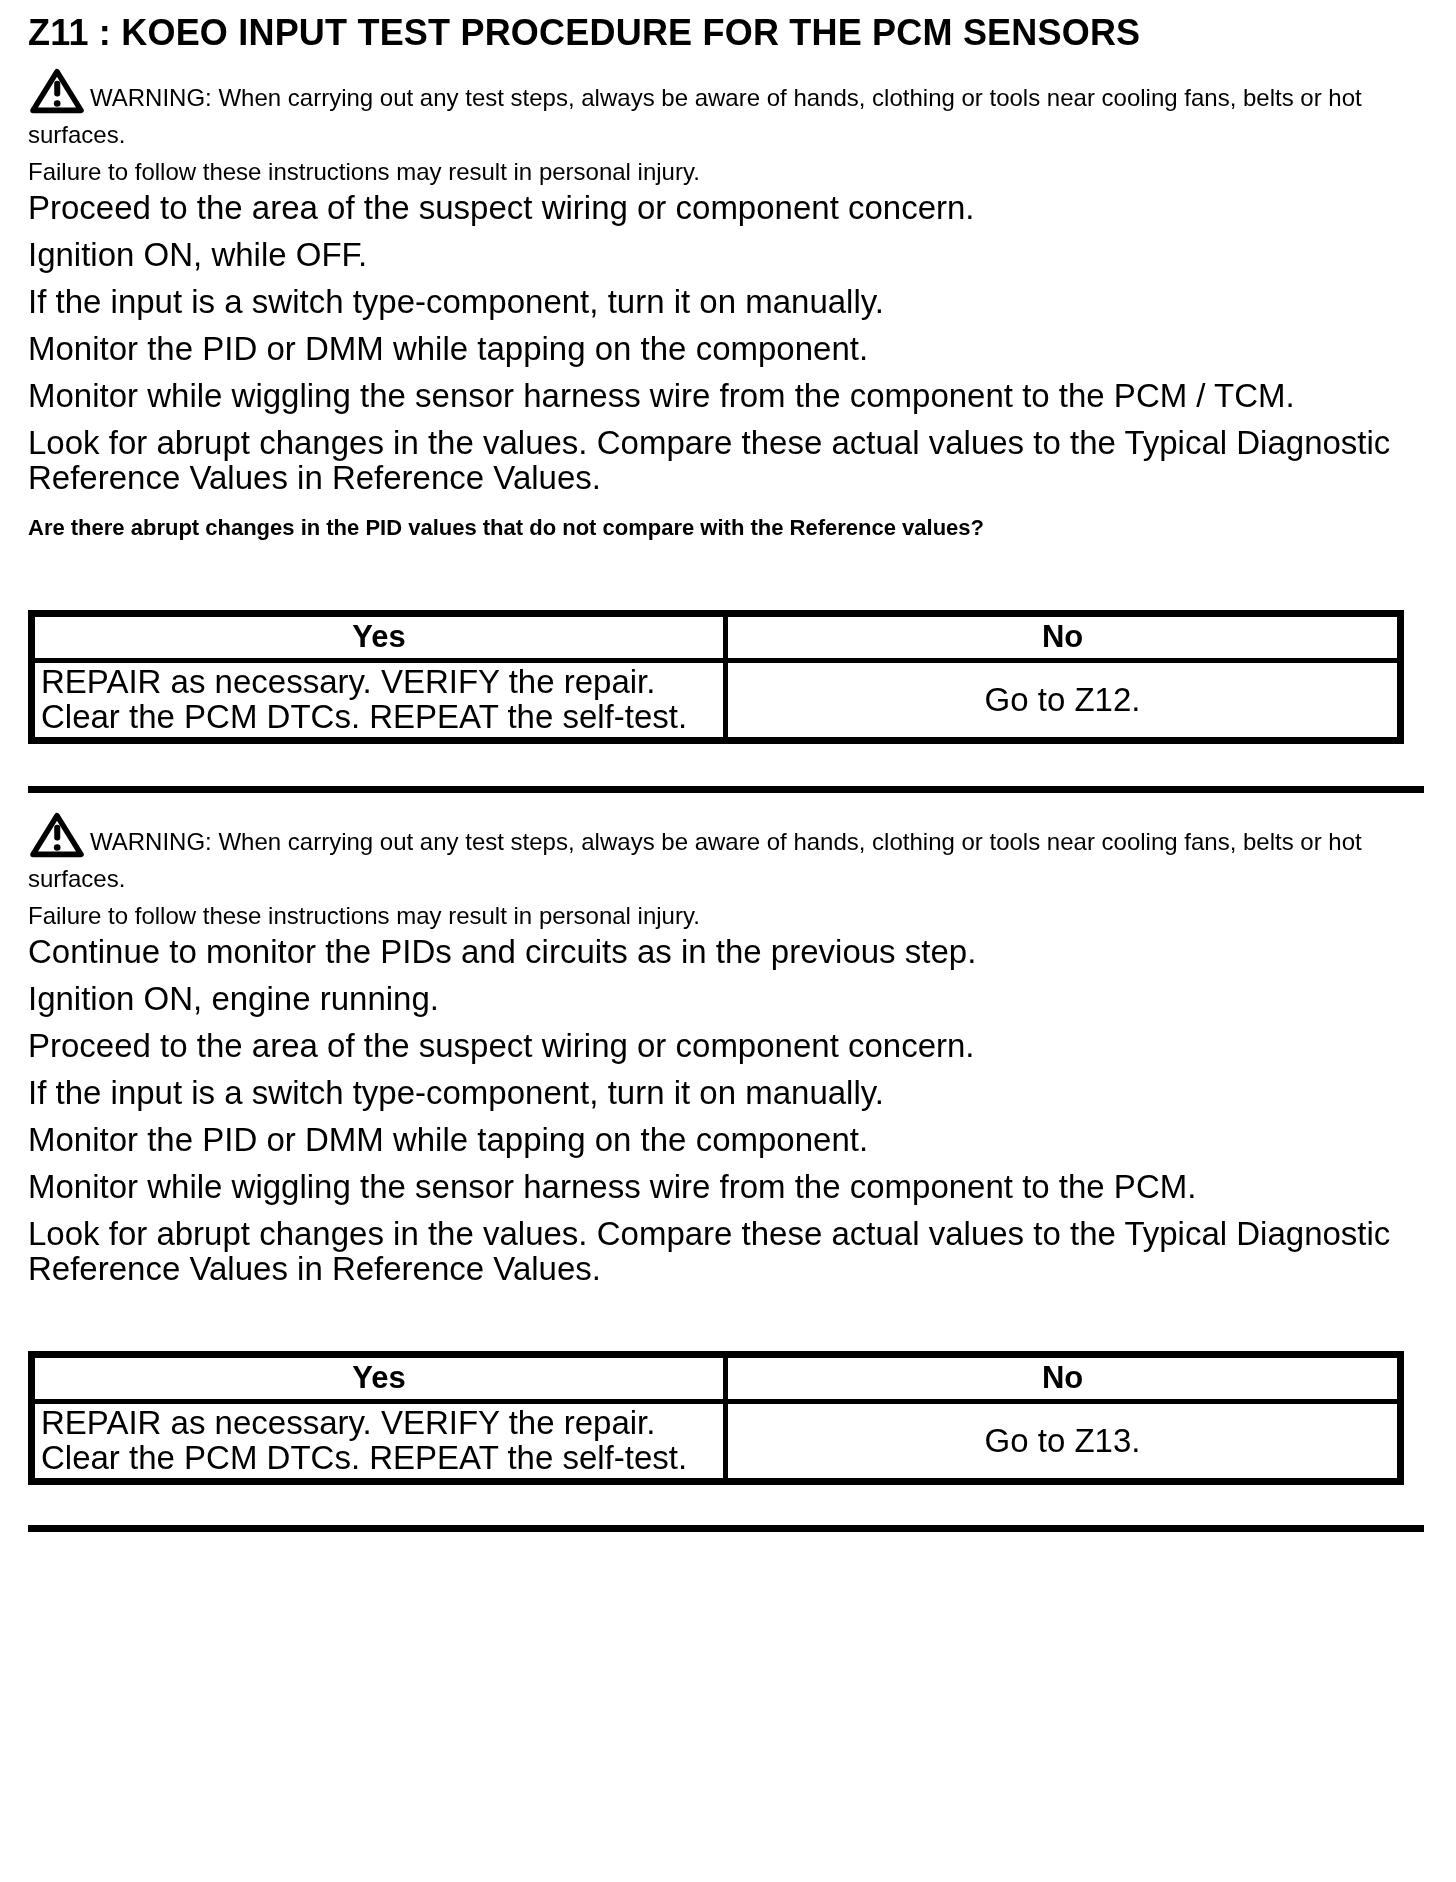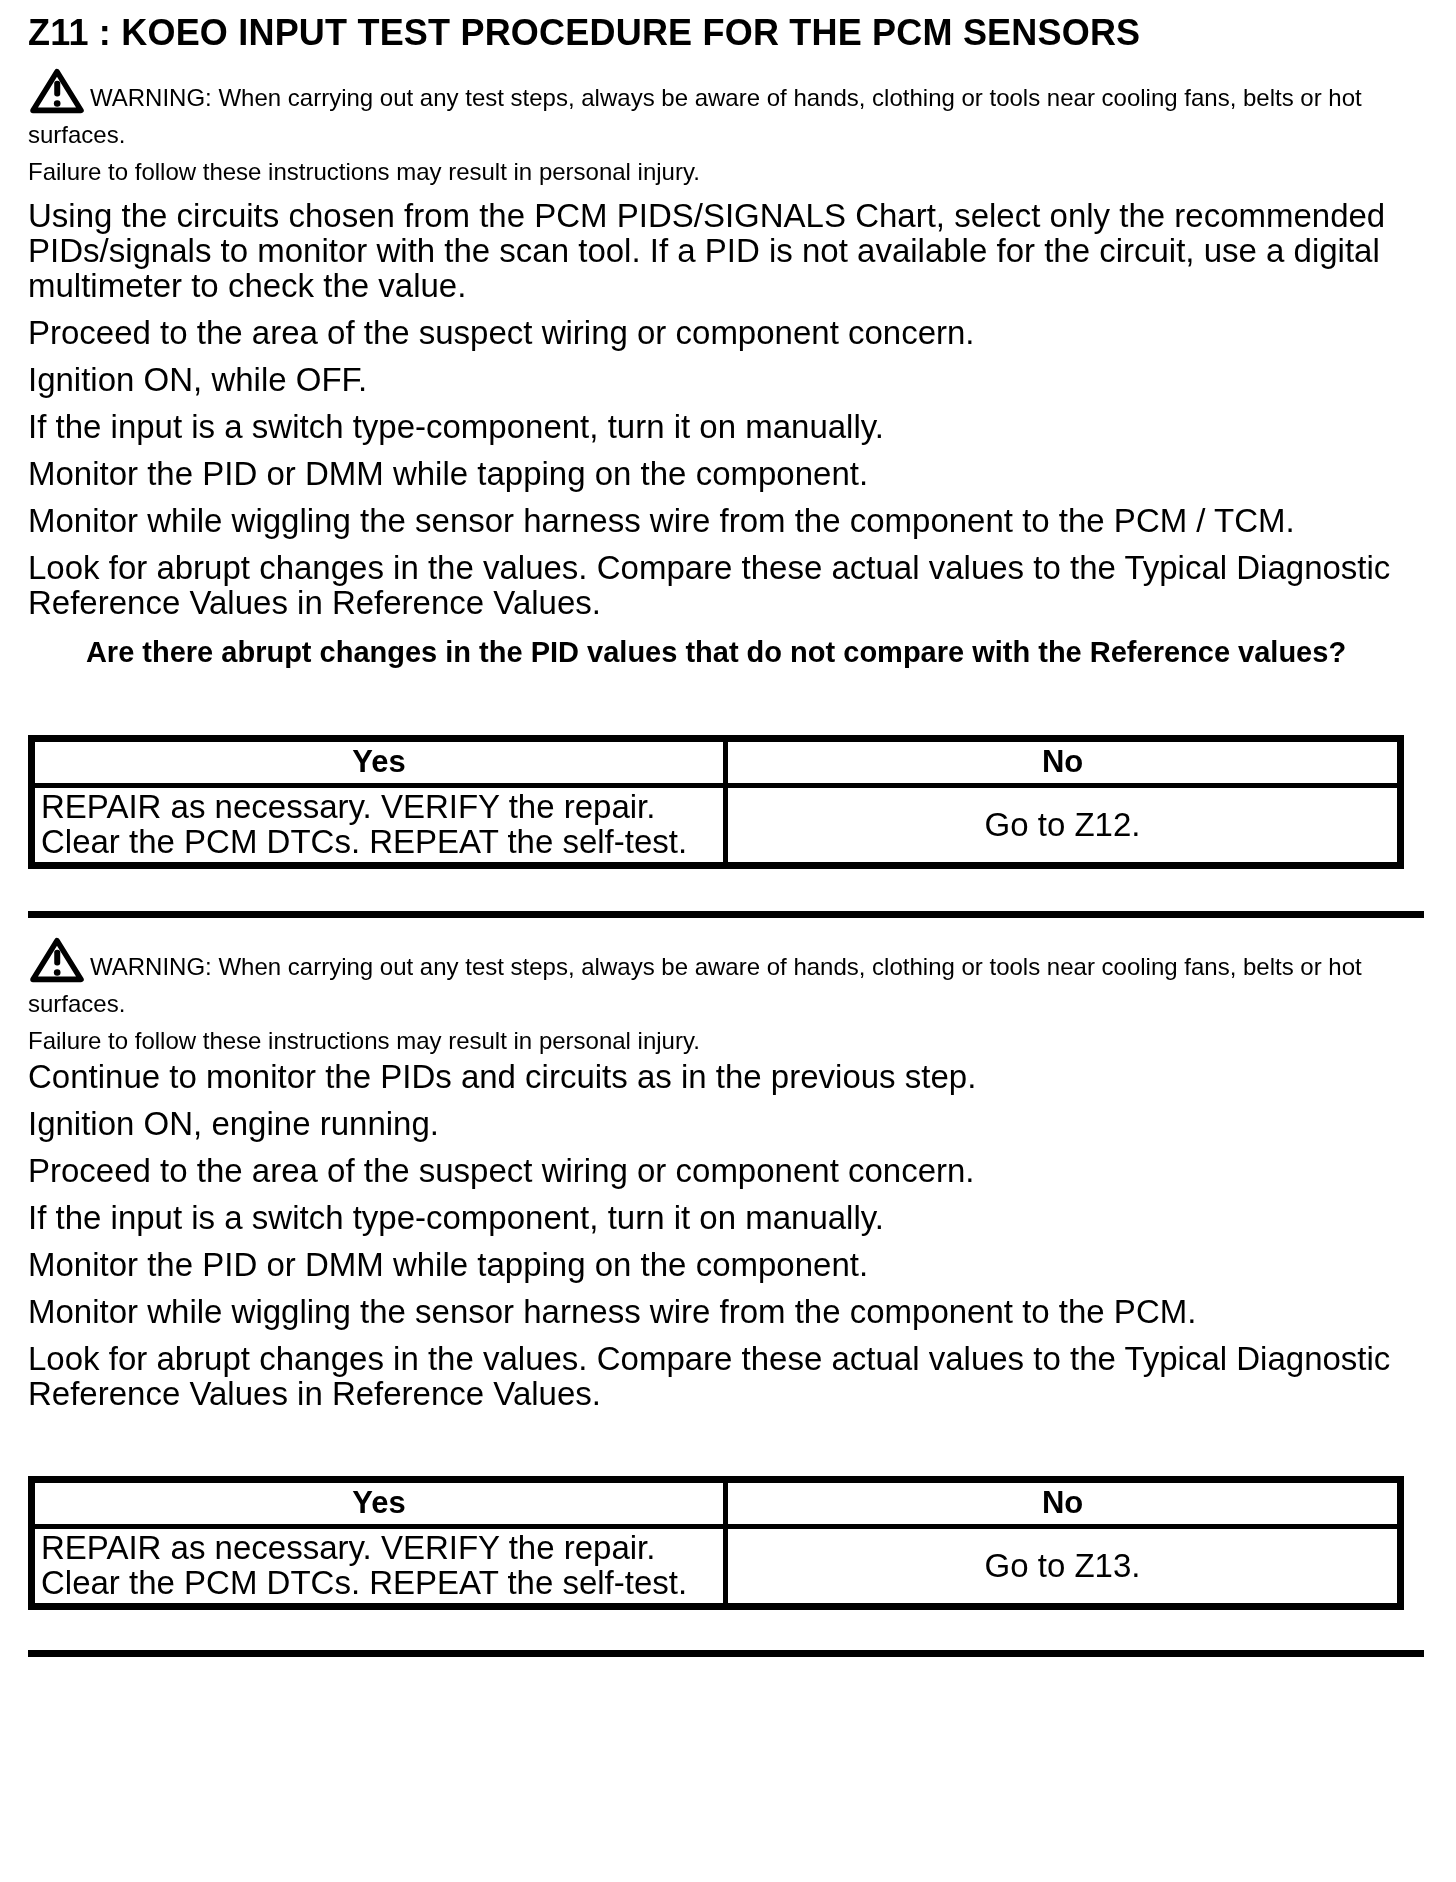--- a/index.html
+++ b/index.html
@@ -24,23 +24,22 @@
   .warn-icon { display:inline-block; vertical-align:-9px; margin-right:4px; }
   .warn-icon svg { display:block; }
 
   p.body {
     font-size:33px; line-height:35px;
     margin:0 0 12px 0;
   }
   p.body.first { margin-top:8px; }
 
   p.question {
-    font-size:29px; font-weight:bold; line-height:35px;
+    font-size:22px; font-weight:bold; line-height:35px;
     margin:15px 0 0 0;
-    text-align:center;
   }
 
   table.decision {
     border-collapse:collapse; table-layout:fixed;
     width:100%; margin-top:65px;
     border:7px solid #000;
   }
   table.decision th, table.decision td { border:5px solid #000; }
   table.decision th {
     font-size:31px; font-weight:bold; text-align:center;
@@ -74,21 +73,20 @@
       <span class="warn-icon">
         <svg width="58" height="48" viewBox="0 0 60 52" aria-hidden="true">
           <path d="M30 5 L56 47 L4 47 Z" fill="none" stroke="#000" stroke-width="6" stroke-linejoin="round"></path>
           <rect x="27" y="15" width="6.5" height="17" rx="3" fill="#000"></rect>
           <circle cx="30.2" cy="39.5" r="3.6" fill="#000"></circle>
         </svg>
       </span><span>WARNING: When carrying out any test steps, always be aware of hands, clothing or tools near cooling fans, belts or hot surfaces.</span><br>
       <span>Failure to follow these instructions may result in personal injury.</span>
     </p>
 
-    <p class="body first">Using the circuits chosen from the PCM PIDS/SIGNALS Chart, select only the recommended PIDs/signals to monitor with the scan tool. If a PID is not available for the circuit, use a digital multimeter to check the value.</p>
     <p class="body">Proceed to the area of the suspect wiring or component concern.</p>
     <p class="body">Ignition ON, while OFF.</p>
     <p class="body">If the input is a switch type-component, turn it on manually.</p>
     <p class="body">Monitor the PID or DMM while tapping on the component.</p>
     <p class="body">Monitor while wiggling the sensor harness wire from the component to the PCM / TCM.</p>
     <p class="body">Look for abrupt changes in the values. Compare these actual values to the Typical Diagnostic Reference Values in Reference Values.</p>
 
     <p class="question">Are there abrupt changes in the PID values that do not compare with the Reference values?</p>
 
     <table class="decision">

